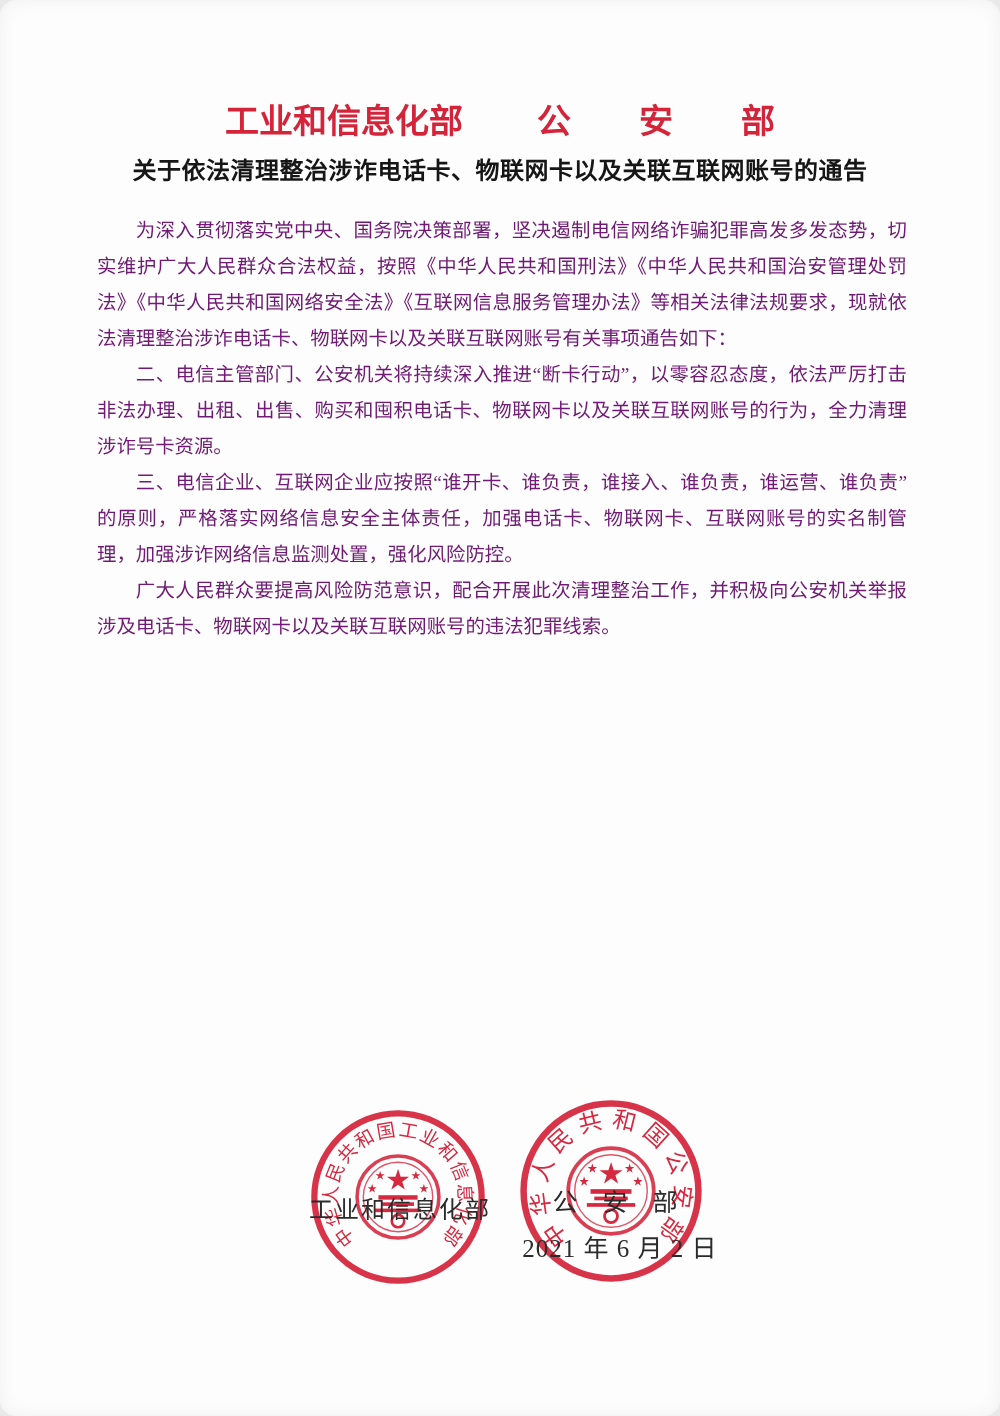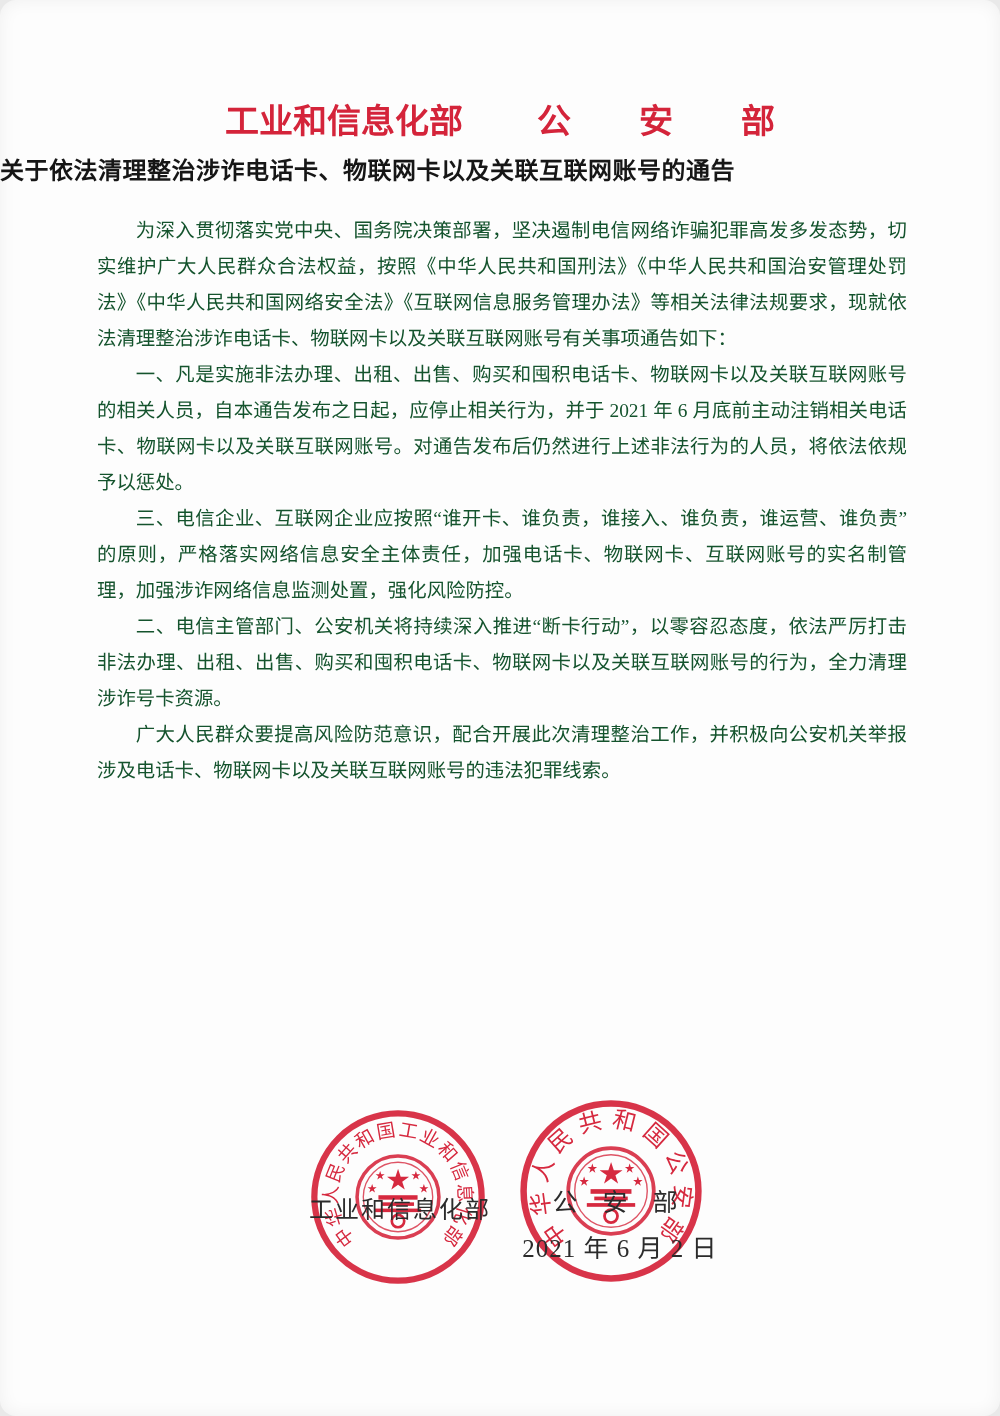--- a/index.html
+++ b/index.html
@@ -21,21 +21,21 @@
     justify-content: center;
     align-items: baseline;
     gap: 74px;
     font-size: 34px;
     font-weight: bold;
   }
   .ministry { white-space: pre; }
   .doc-title {
     position: absolute;
     top: 151px; left: 0; right: 0;
-    text-align: left;
+    text-align: center;
     font-size: 24px;
     font-weight: bold;
     color: #161616;
     letter-spacing: 0.5px;
   }
   .content {
     position: absolute;
     top: 213px;
     left: 97px;
     width: 810px;
@@ -80,25 +80,24 @@
 
 <div class="page">
 
   <div class="header-row" id="header-row">
     <span class="ministry" style="color: rgb(212, 36, 58);">工业和信息化部</span>
     <span class="ministry" style="color: rgb(212, 36, 58);">公　　安　　部</span>
   </div>
 
   <div class="doc-title">关于依法清理整治涉诈电话卡、物联网卡以及关联互联网账号的通告</div>
 
-  <div class="content" id="content" style="color: #14532d;">
+  <div class="content" id="content" style="color: #701a75;">
       <p>为深入贯彻落实党中央、国务院决策部署，坚决遏制电信网络诈骗犯罪高发多发态势，切实维护广大人民群众合法权益，按照《中华人民共和国刑法》《中华人民共和国治安管理处罚法》《中华人民共和国网络安全法》《互联网信息服务管理办法》等相关法律法规要求，现就依法清理整治涉诈电话卡、物联网卡以及关联互联网账号有关事项通告如下：</p>
-      <p>一、凡是实施非法办理、出租、出售、购买和囤积电话卡、物联网卡以及关联互联网账号的相关人员，自本通告发布之日起，应停止相关行为，并于 2021 年 6 月底前主动注销相关电话卡、物联网卡以及关联互联网账号。对通告发布后仍然进行上述非法行为的人员，将依法依规予以惩处。</p>
+      <p>二、电信主管部门、公安机关将持续深入推进“断卡行动”，以零容忍态度，依法严厉打击非法办理、出租、出售、购买和囤积电话卡、物联网卡以及关联互联网账号的行为，全力清理涉诈号卡资源。</p>
       <p>三、电信企业、互联网企业应按照“谁开卡、谁负责，谁接入、谁负责，谁运营、谁负责”的原则，严格落实网络信息安全主体责任，加强电话卡、物联网卡、互联网账号的实名制管理，加强涉诈网络信息监测处置，强化风险防控。</p>
-      <p>二、电信主管部门、公安机关将持续深入推进“断卡行动”，以零容忍态度，依法严厉打击非法办理、出租、出售、购买和囤积电话卡、物联网卡以及关联互联网账号的行为，全力清理涉诈号卡资源。</p>
       <p>广大人民群众要提高风险防范意识，配合开展此次清理整治工作，并积极向公安机关举报涉及电话卡、物联网卡以及关联互联网账号的违法犯罪线索。</p>
     </div>
 
   <div class="seal-area">
 
     <div class="seal" style="top:12px; left:309px;">
       <svg width="178" height="178" viewBox="0 0 200 200">
         <g fill="none" stroke="#d6293f">
           <circle cx="100" cy="100" r="94" stroke-width="7" opacity="0.95"></circle>
         </g>

